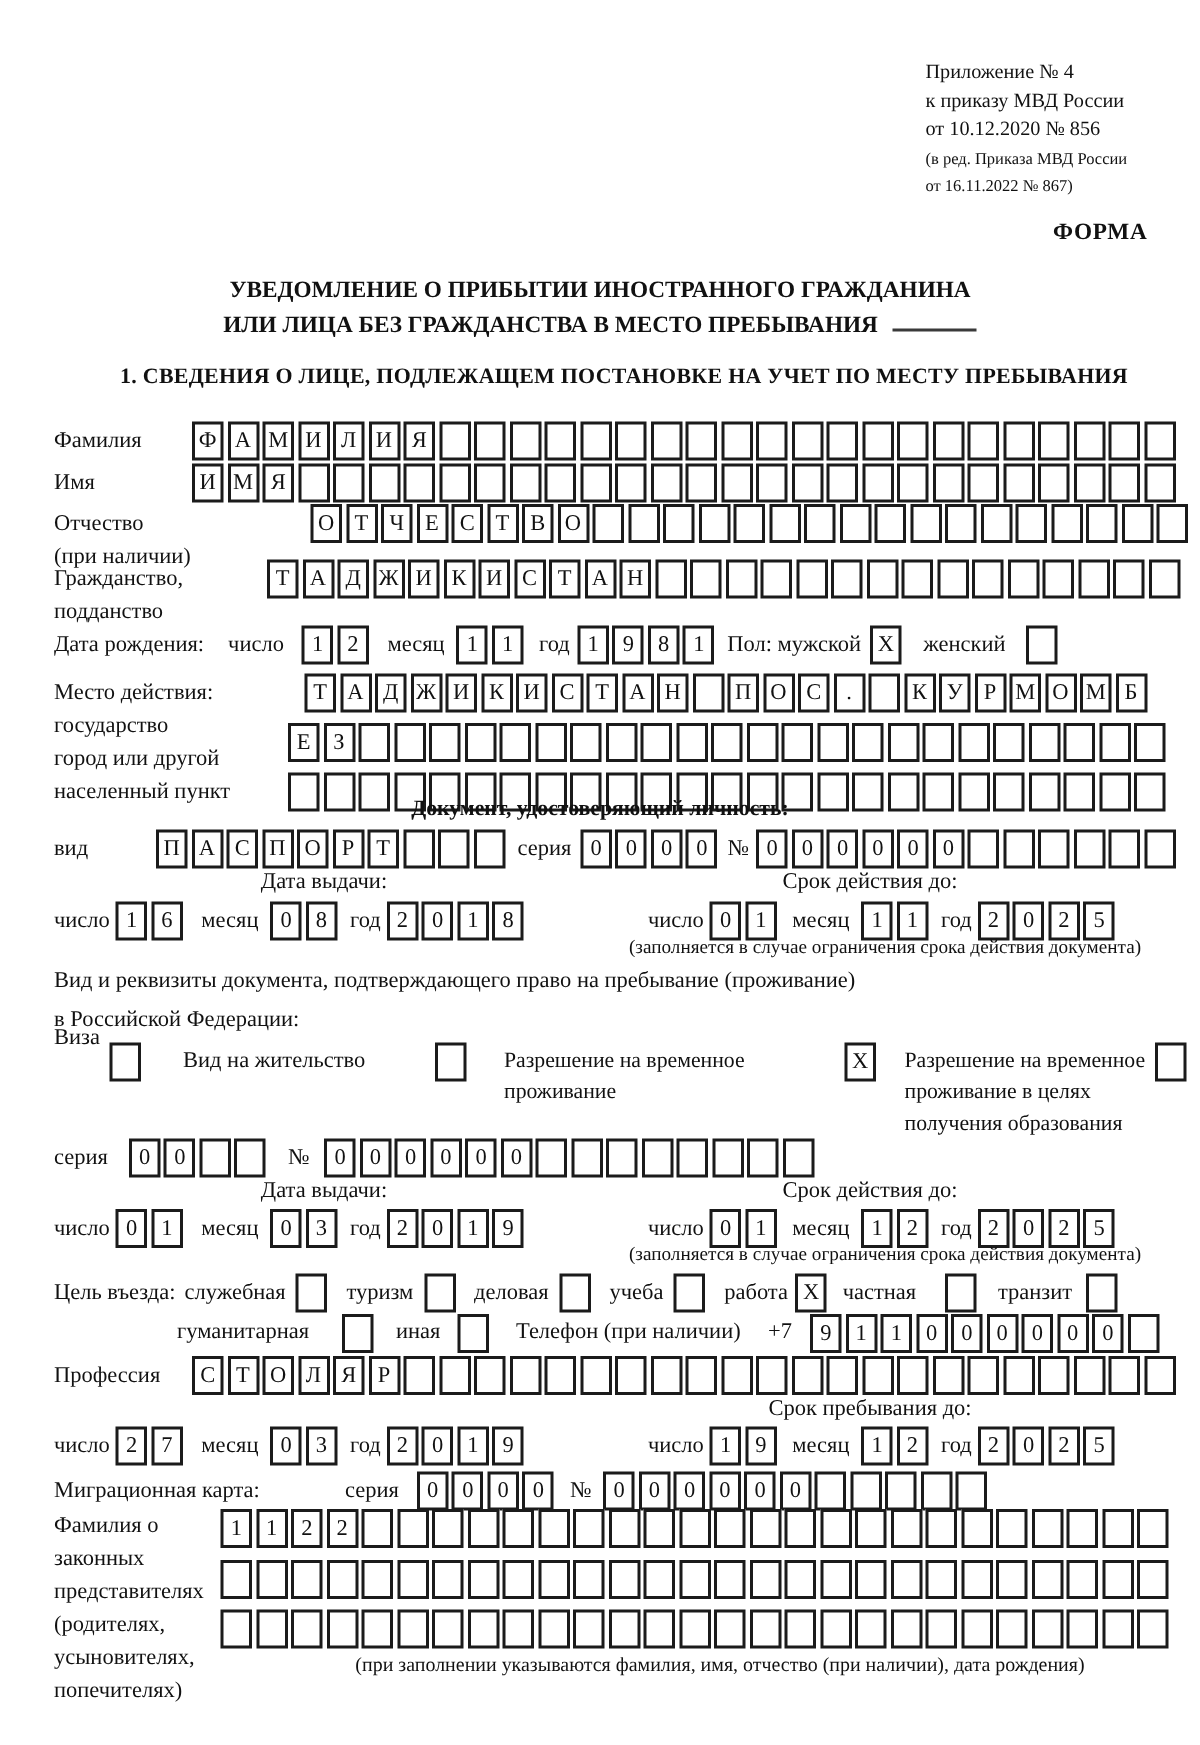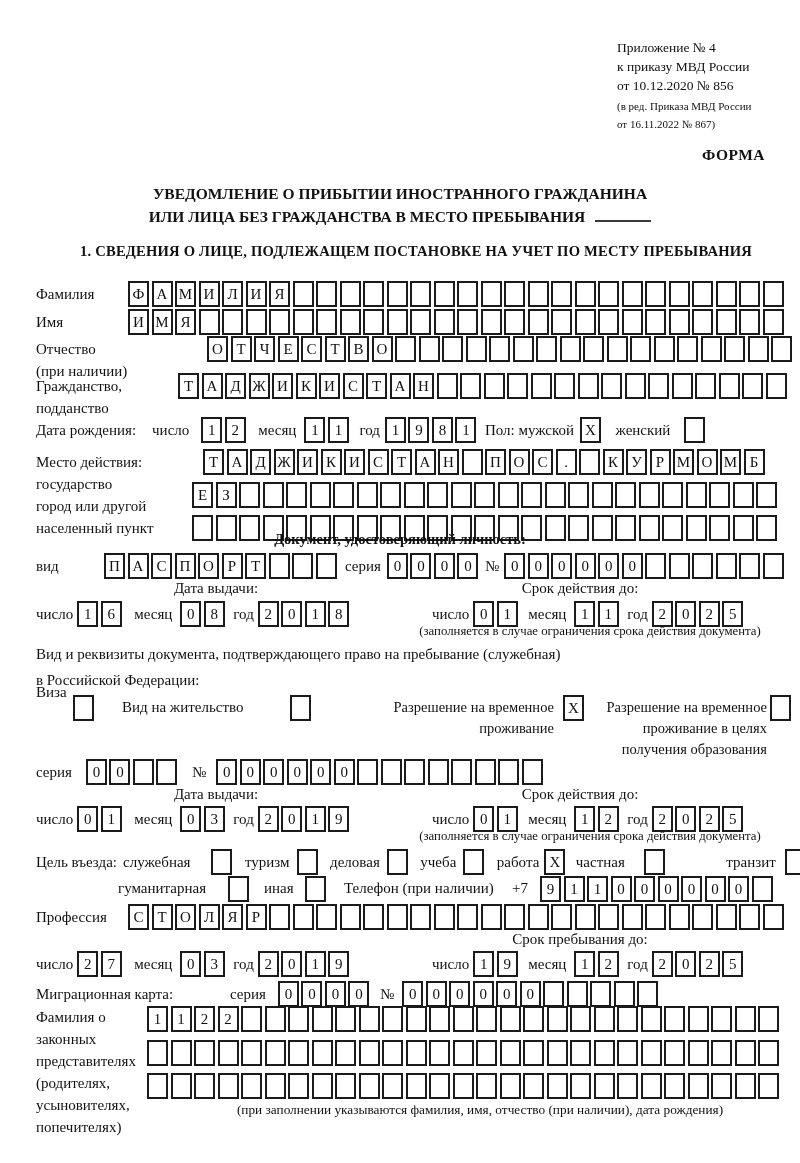--- a/index.html
+++ b/index.html
@@ -17,21 +17,21 @@
   .ref{font-size:13.5px;line-height:19px;}
   .refsub{font-size:11px;line-height:18px;margin-top:2px;}
   .formlbl{font-weight:bold;font-size:15.5px;letter-spacing:.5px;}
   .title{width:800px;text-align:center;font-weight:bold;font-size:15.5px;line-height:23px;}
   .uslot{display:inline-block;width:56px;height:14px;border-bottom:2px solid #3a3a3a;margin-left:10px;}
   .section{width:760px;text-align:center;font-weight:bold;font-size:14.6px;letter-spacing:.2px;}
   .subhead{width:800px;text-align:center;font-weight:bold;font-size:14.5px;}
   .grouptitle{font-size:15px;text-align:center;}
   .lstack .lbl{display:block;line-height:22px;}
   .lstack22 div{font-size:15px;line-height:22px;white-space:nowrap;}
-  .optlines{font-size:14.5px;line-height:21px;text-align:right;}
+  .optlines{font-size:14.5px;line-height:21px;text-align:left;}
 </style>
 </head>
 <body>
 
 <div class="page">
 
   <div class="abs" style="left:617px;top:38px;">
     <div class="ref">Приложение № 4</div>
     <div class="ref">к приказу МВД России</div>
     <div class="ref">от 10.12.2020 № 856</div>
@@ -376,21 +376,21 @@
     <span class="lbl" style="margin-right:4px;">год</span>
     <span class="boxes">
         <span class="cbox">2</span>
         <span class="cbox">0</span>
         <span class="cbox">2</span>
         <span class="cbox">5</span>
       </span>
   </div>
   <div class="abs sm" style="left:390px;top:624px;width:400px;text-align:center;">(заполняется в случае ограничения срока действия документа)</div>
 
-  <div class="abs lbl" style="left:36px;top:646px;">Вид и реквизиты документа, подтверждающего право на пребывание (служебная)</div>
+  <div class="abs lbl" style="left:36px;top:646px;">Вид и реквизиты документа, подтверждающего право на пребывание (проживание)</div>
   <div class="abs lbl" style="left:36px;top:672px;">в Российской Федерации:</div>
 
   <div class="abs lbl" style="left:36px;top:684px;">Виза</div>
   <div class="abs boxes" style="left:73px;top:695px;">
       <span class="cbox"></span>
     </div>
   <div class="abs lbl" style="left:122px;top:699px;">Вид на жительство</div>
   <div class="abs boxes" style="left:290px;top:695px;">
       <span class="cbox"></span>
     </div>
@@ -475,21 +475,21 @@
         <span class="cbox">2</span>
         <span class="cbox">0</span>
         <span class="cbox">2</span>
         <span class="cbox">5</span>
       </span>
   </div>
   <div class="abs sm" style="left:390px;top:829px;width:400px;text-align:center;">(заполняется в случае ограничения срока действия документа)</div>
 
   <div class="abs row" style="left:36px;top:849px;">
     <span class="lbl" style="margin-right:6px;">Цель въезда:</span>
-    <span class="lbl" style="margin-right:21px;">служебная</span>
+    <span class="lbl" style="margin-right:7px;">служебная</span>
     <span class="boxes" style="margin-right:10px;">
         <span class="cbox"></span>
       </span>
     <span class="lbl" style="margin-right:7px;">туризм</span>
     <span class="boxes" style="margin-right:10px;">
         <span class="cbox"></span>
       </span>
     <span class="lbl" style="margin-right:7px;">деловая</span>
     <span class="boxes" style="margin-right:10px;">
         <span class="cbox"></span>
@@ -499,21 +499,21 @@
         <span class="cbox"></span>
       </span>
     <span class="lbl" style="margin-right:5px;">работа</span>
     <span class="boxes" style="margin-right:8px;">
         <span class="cbox">X</span>
       </span>
     <span class="lbl" style="margin-right:19px;">частная</span>
     <span class="boxes" style="margin-right:12px;">
         <span class="cbox"></span>
       </span>
-    <span class="lbl" style="margin-right:9px;margin-left:47px;">транзит</span>
+    <span class="lbl" style="margin-right:9px;">транзит</span>
     <span class="boxes">
         <span class="cbox"></span>
       </span>
   </div>
 
   <div class="abs lbl" style="left:118px;top:880px;">гуманитарная</div>
   <div class="abs boxes" style="left:228px;top:876px;">
       <span class="cbox"></span>
     </div>
   <div class="abs lbl" style="left:264px;top:880px;">иная</div>

